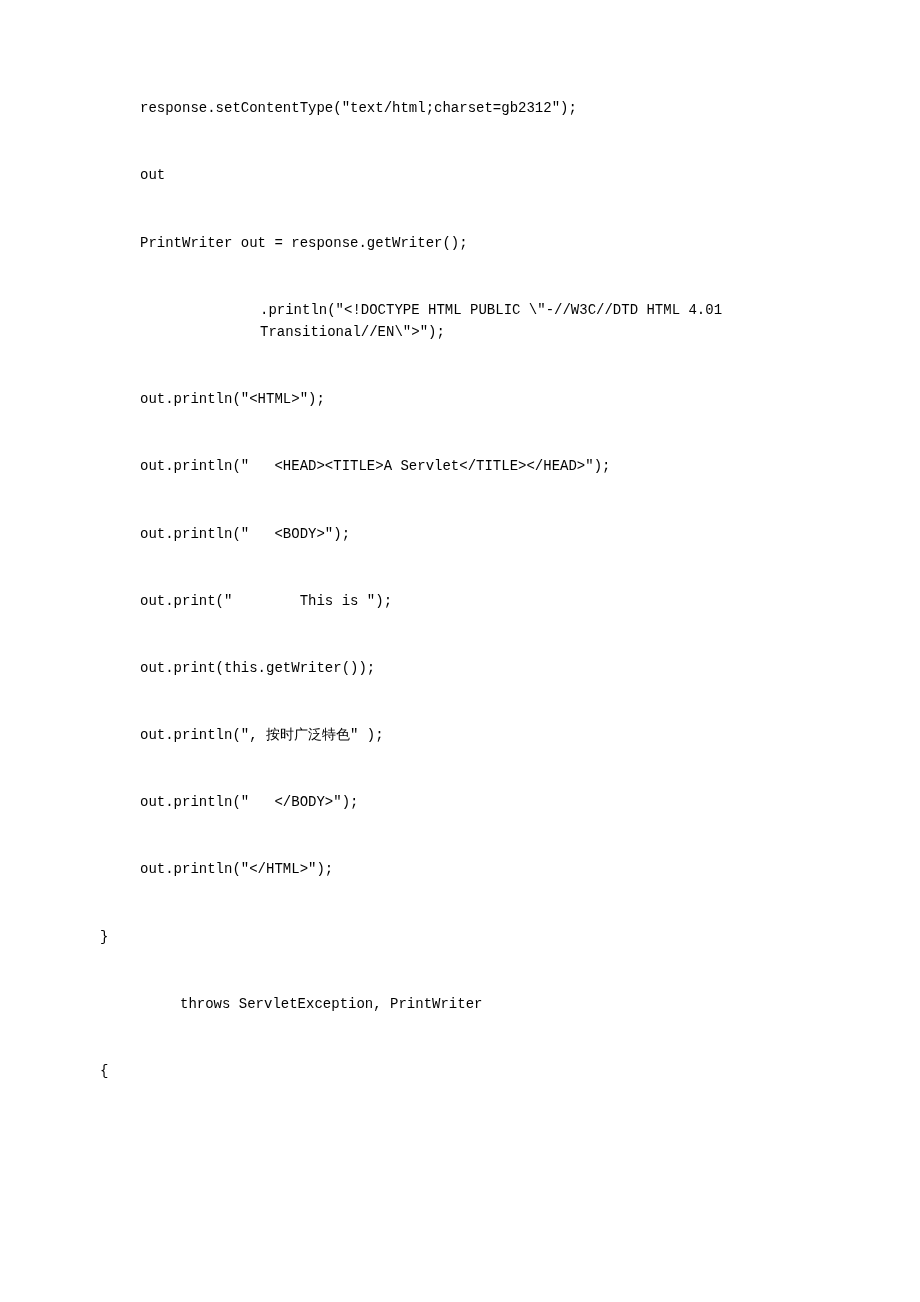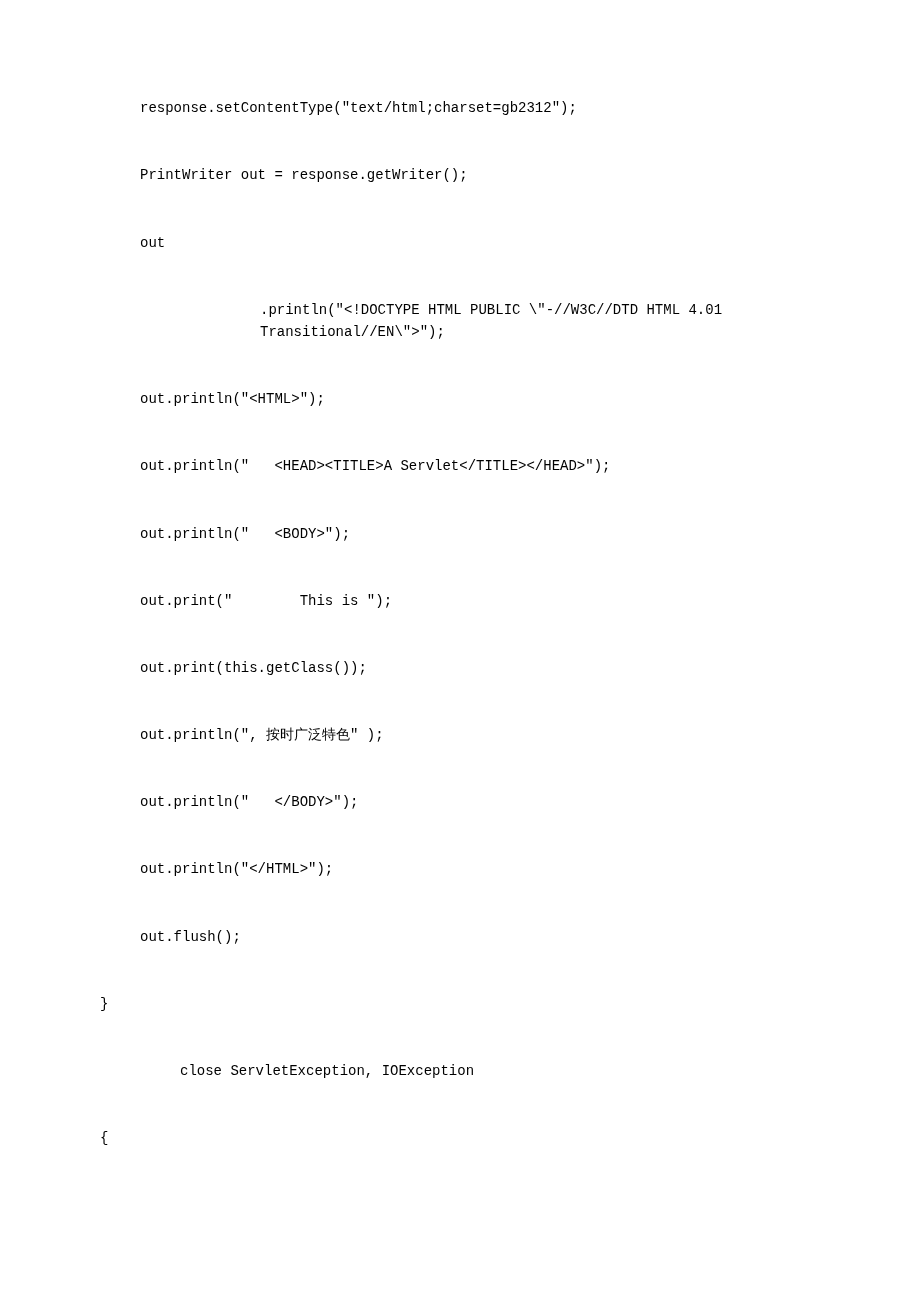--- a/index.html
+++ b/index.html
@@ -35,34 +35,33 @@
     .indent-3 { padding-left: 160px; }
     .indent-5 { padding-left: 240px; }
 
   </style>
 </head>
 <body>
 
 <div class="code-container">
 
   <span class="line indent-2">response.setContentType("text/html;charset=gb2312");</span>
+  <span class="line indent-2">out</span>
   <span class="line indent-2">PrintWriter out = response.getWriter();</span>
-  <span class="line indent-2">out</span>
   <span class="line indent-5">.println("&lt;!DOCTYPE HTML PUBLIC \"-//W3C//DTD HTML 4.01  Transitional//EN\"&gt;");</span>
   <span class="line indent-2">out.println("&lt;HTML&gt;");</span>
   <span class="line indent-2">out.println("   &lt;HEAD&gt;&lt;TITLE&gt;A Servlet&lt;/TITLE&gt;&lt;/HEAD&gt;");</span>
   <span class="line indent-2">out.println("   &lt;BODY&gt;");</span>
   <span class="line indent-2">out.print("        This is ");</span>
-  <span class="line indent-2">out.print(this.getClass());</span>
+  <span class="line indent-2">out.print(this.getWriter());</span>
   <span class="line indent-2">out.println(", 按时广泛特色" );</span>
   <span class="line indent-2">out.println("   &lt;/BODY&gt;");</span>
   <span class="line indent-2">out.println("&lt;/HTML&gt;");</span>
-  <span class="line indent-2">out.flush();</span>
   <span class="line indent-1">}</span>
-  <span class="line indent-3">close ServletException, IOException</span>
+  <span class="line indent-3">throws ServletException, PrintWriter</span>
   <span class="line indent-1">{</span>
   
   
   
   
   
   
   
   
   

